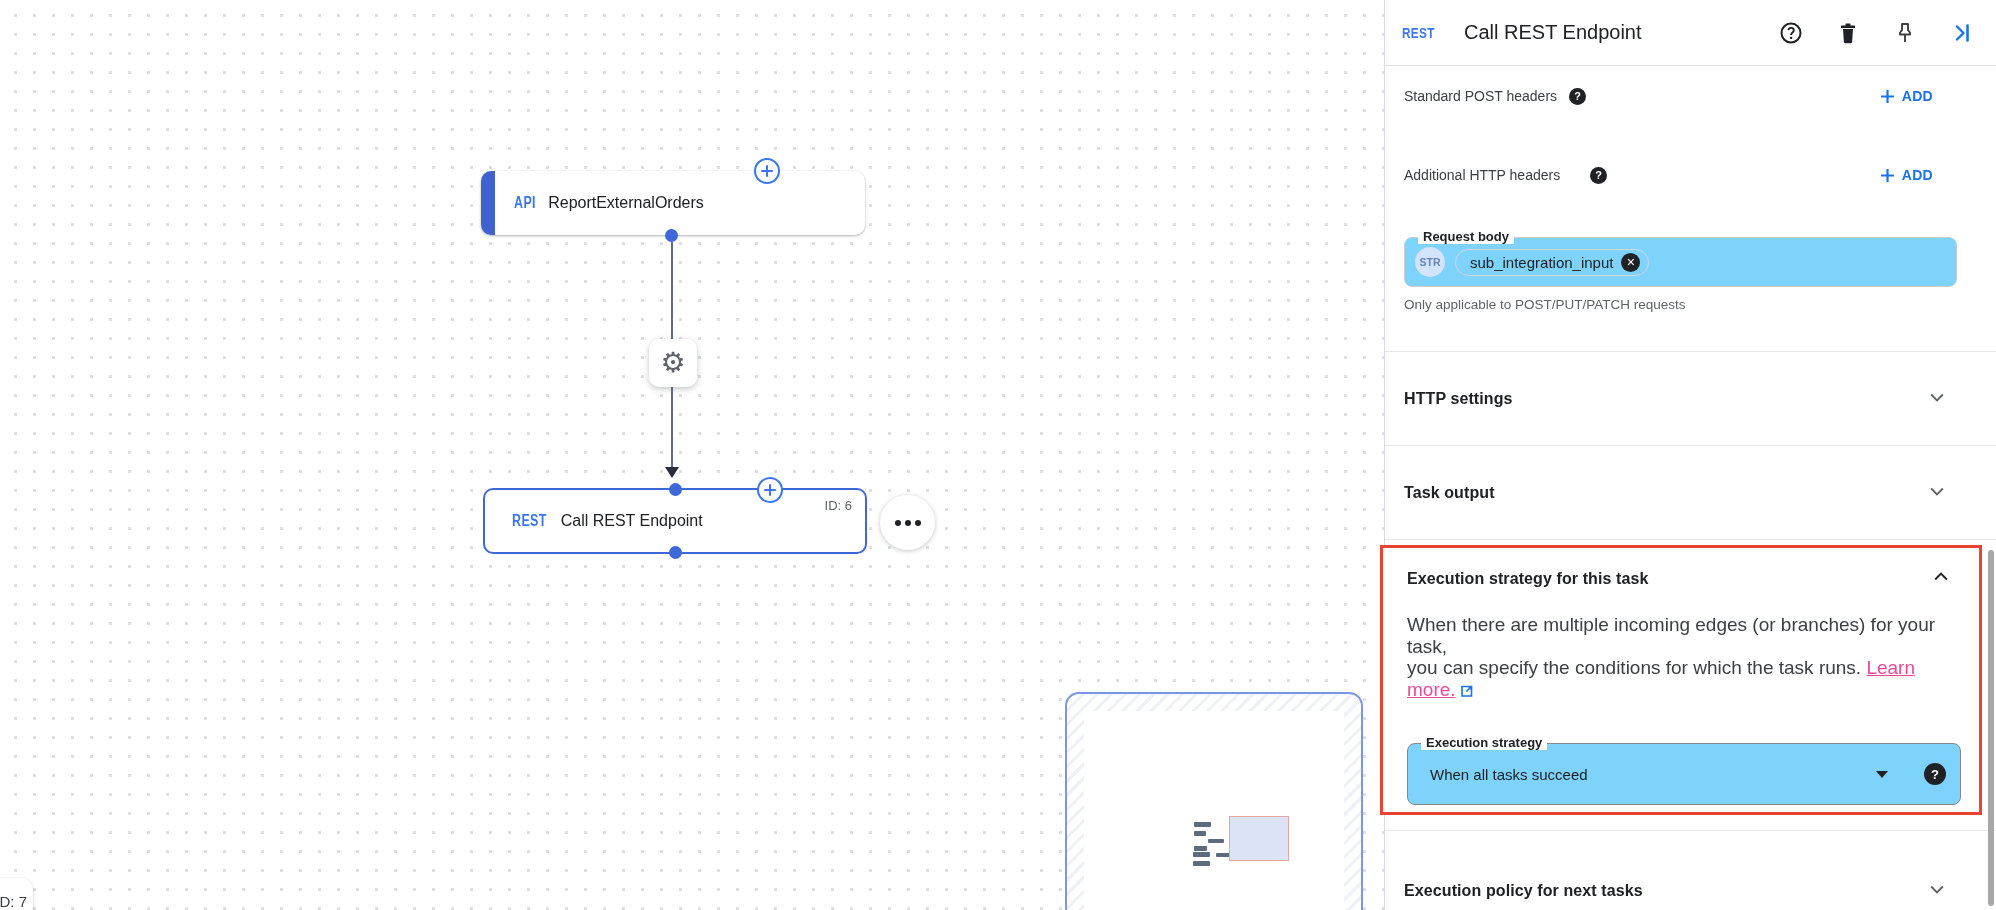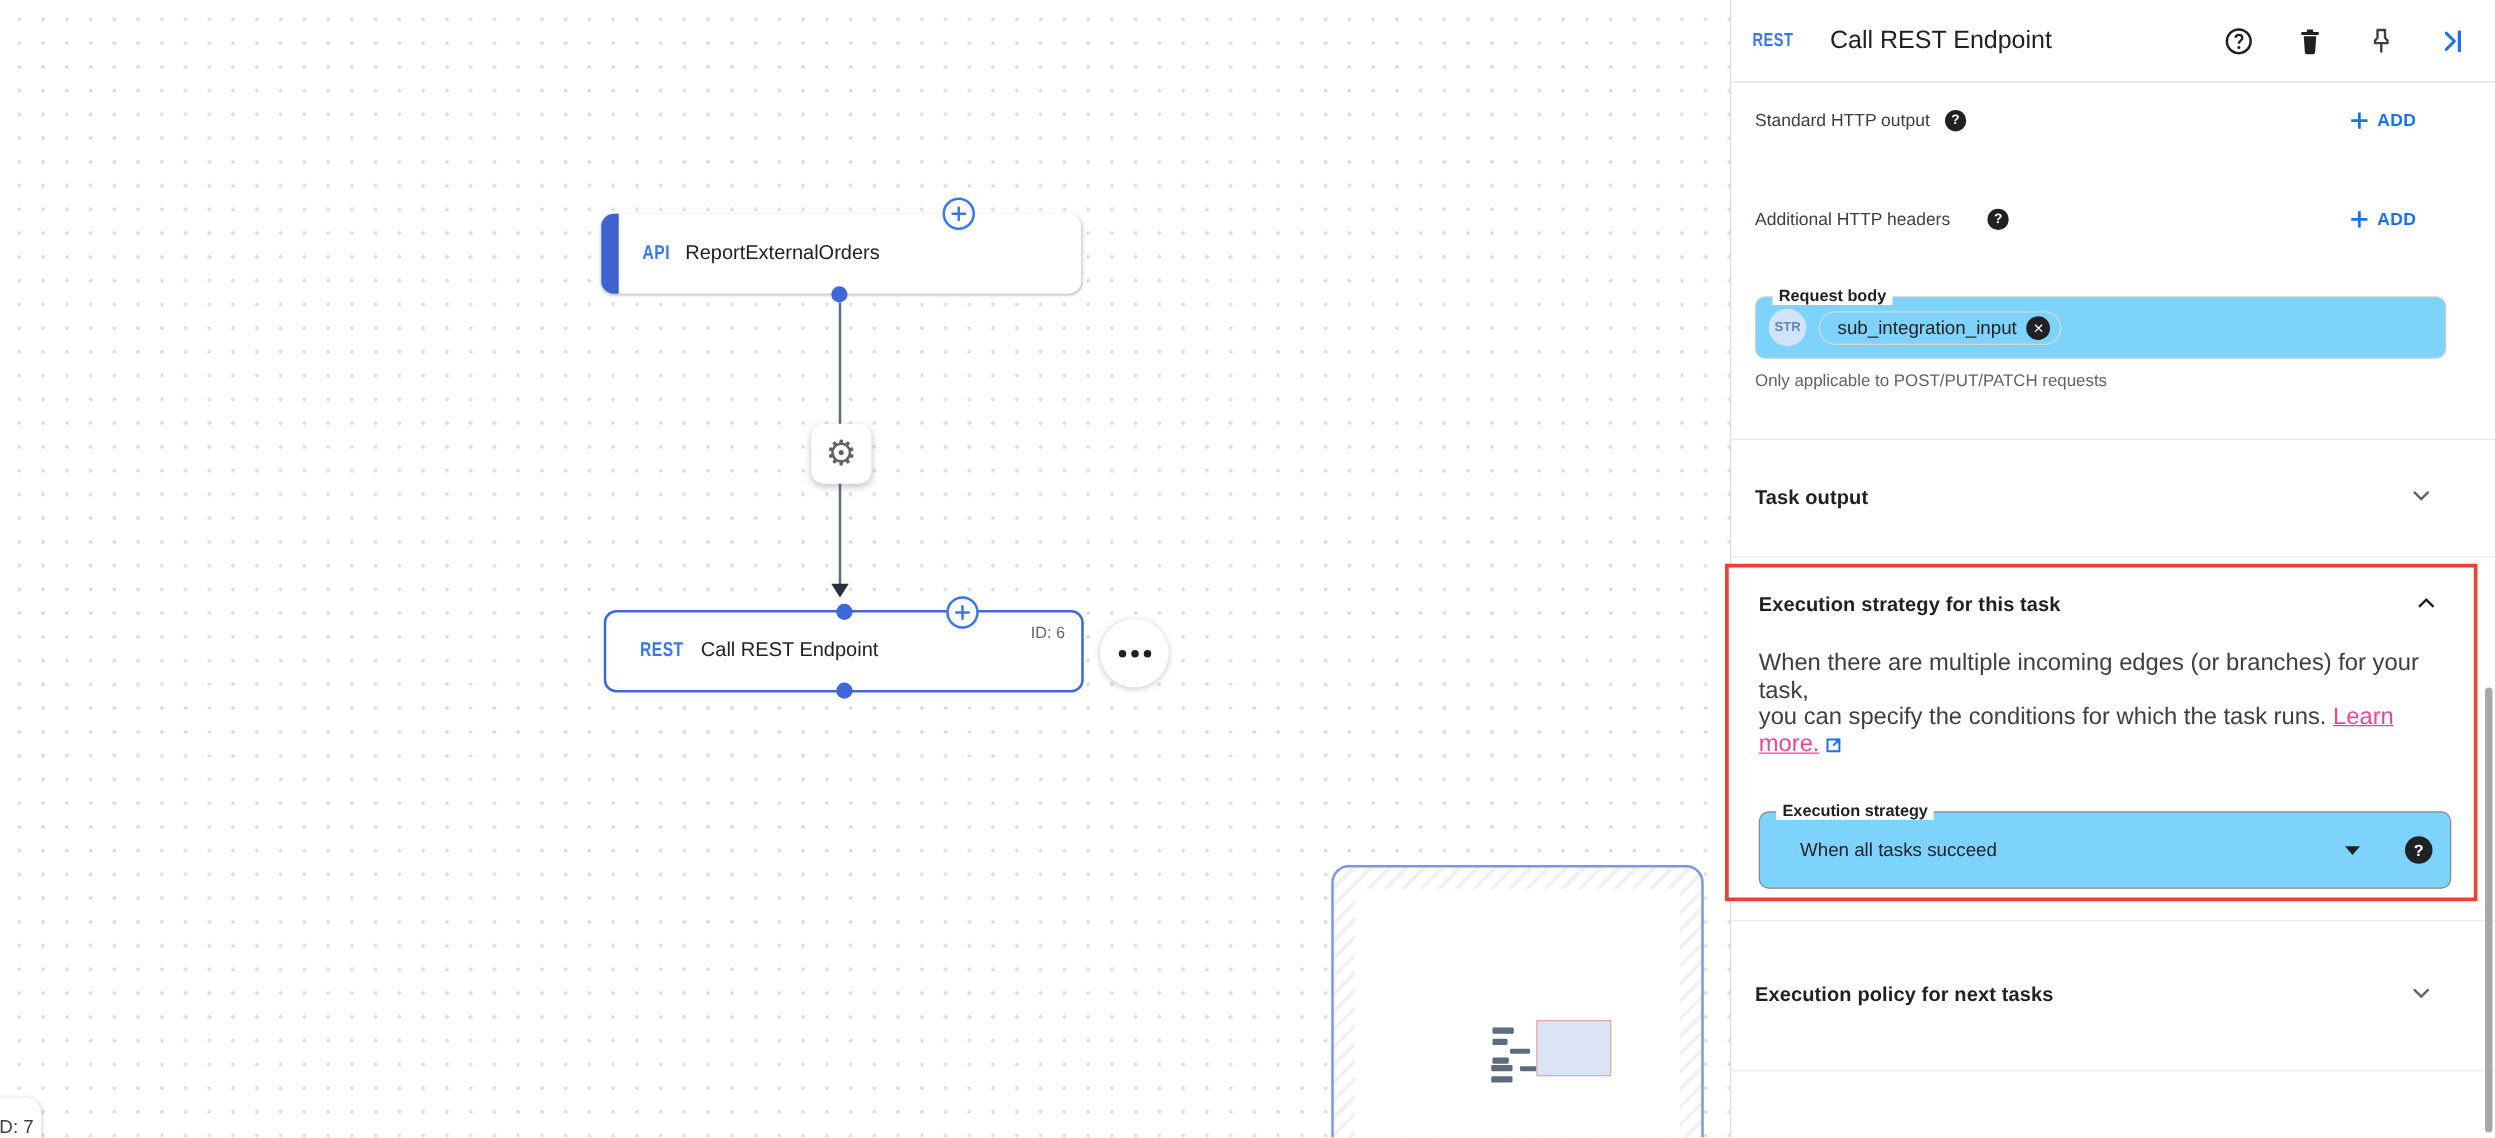--- a/index.html
+++ b/index.html
@@ -97,21 +97,21 @@
 
   .redbox { position:relative; left:-5px; width:602px; margin-top:5px;
     border:3px solid #ea4335; background:#fff; padding:0 18px 7px 24px; }
   .redbox-head { margin-top:20px; height:22px; display:flex; align-items:center; padding-right:10px; }
   .redbox-head .chev { margin-left:auto; }
   .redbox p { margin-top:24px; font-size:19px; line-height:21.5px; color:#3c4043; }
   .learn-link { color:#ec4899; text-decoration:underline; cursor:pointer; }
   .ext-icon { display:inline-block; vertical-align:-2px; margin-left:4px; }
   .exec-field { margin-top:41px; height:62px; display:flex; align-items:center;
     padding:0 14px 0 22px; border-color:#85898f; }
-  .exec-value { font-size:15px; color:#202124;margin-left:10px; }
+  .exec-value { font-size:15px; color:#202124; }
   .caret-down { margin-left:auto; width:0; height:0; border-left:6px solid transparent;
     border-right:6px solid transparent; border-top:7px solid #202124; margin-right:36px; }
   .exec-field .q-filled { width:22px; height:22px; font-size:13px; margin-left:0; }
 
   .divider2 { height:1px; background:#e9eaec; margin-top:15px; }
   .section-policy { height:120px; border-bottom:1px solid #e9eaec; }
 
   .scroll-thumb { position:absolute; right:2px; top:550px; width:6px; height:356px;
     background:#a8a8a8; border-radius:3px; }
 </style>
@@ -206,21 +206,21 @@
         <div class="hicon">
           <svg width="24" height="24" viewBox="0 0 24 24">
             <path d="M7 5.5l6.5 6.5L7 18.5" fill="none" stroke="#1a73e8" stroke-width="2.4" stroke-linecap="round" stroke-linejoin="round"></path>
             <line x1="17.5" y1="4.5" x2="17.5" y2="19.5" stroke="#1a73e8" stroke-width="2.6" stroke-linecap="round"></line>
           </svg>
         </div>
       </div>
     </div>
 
     <div class="row-flex row1">
-      <span class="row-label">Standard HTTP output</span>
+      <span class="row-label">Standard POST headers</span>
       <span class="q-filled">
           <span>?</span>
         </span>
       <div class="add-btn">
         <svg width="15" height="15" viewBox="0 0 15 15">
           <path d="M7.5 1v13M1 7.5h13" stroke="#1a73e8" stroke-width="2.2"></path>
         </svg>
         <span>ADD</span>
       </div>
     </div>
@@ -245,20 +245,28 @@
         <span>sub_integration_input</span>
         <span class="chip-x">
             <span>×</span>
           </span>
       </span>
     </div>
     <div class="helper">Only applicable to POST/PUT/PATCH requests</div>
 
     <div class="divider"></div>
 
+    <div class="section">
+      <span class="section-title">HTTP settings</span>
+      <span class="chev">
+        <svg width="20" height="20" viewBox="0 0 24 24">
+            <path d="M5 9l7 7 7-7" fill="none" stroke="#5f6368" stroke-width="2.3"></path>
+          </svg>
+      </span>
+    </div>
 
     <div class="section" style="position:relative;">
 
       <span class="section-title">Task output</span>
       <span class="chev">
         <svg width="20" height="20" viewBox="0 0 24 24">
             <path d="M5 9l7 7 7-7" fill="none" stroke="#5f6368" stroke-width="2.3"></path>
           </svg>
       </span>
     </div>

